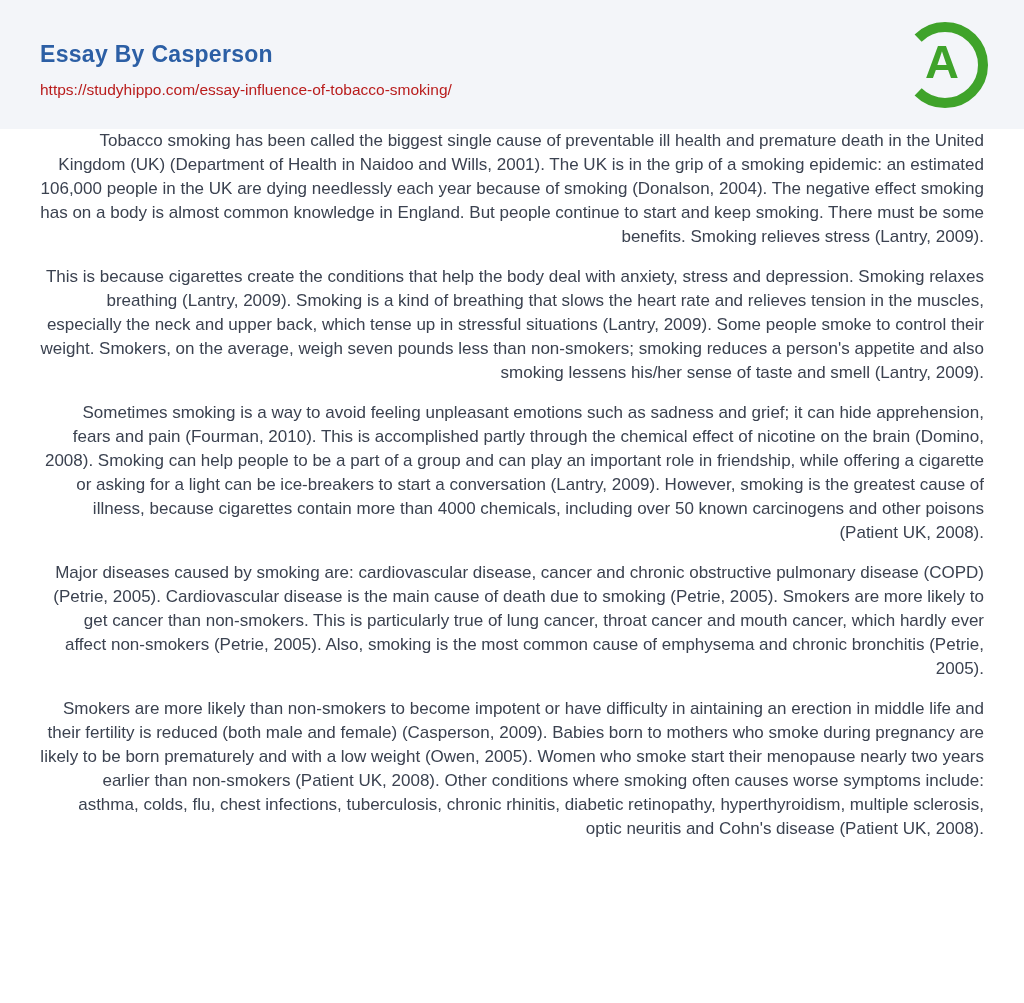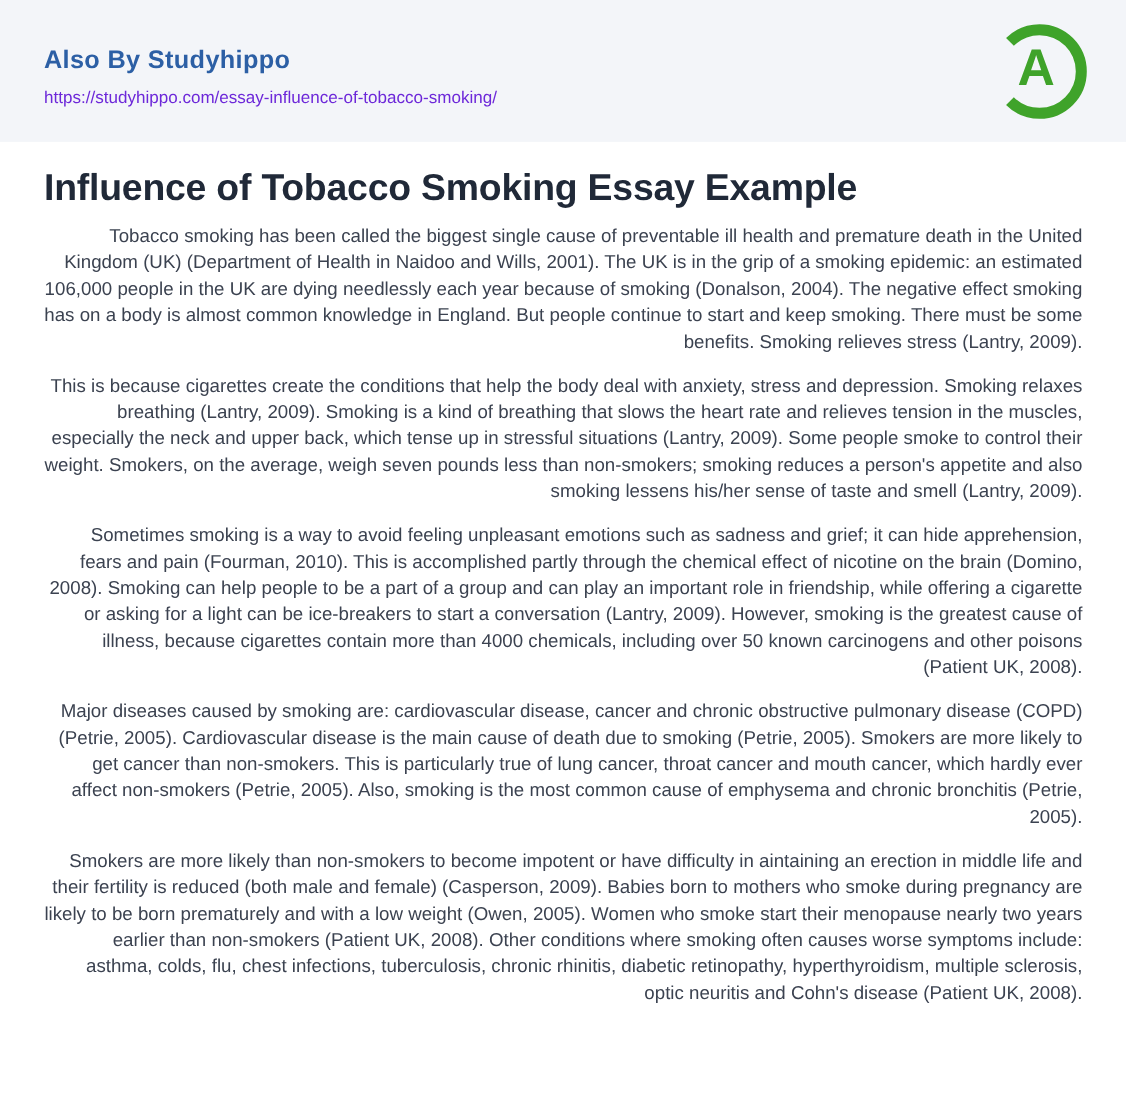--- a/index.html
+++ b/index.html
@@ -20,21 +20,21 @@
   .header-text { padding-top: 10px; }
   .site-title {
     font-size: 23px;
     font-weight: 700;
     color: #2c5fa5;
     letter-spacing: 0.3px;
   }
   .page-url {
     margin-top: 13px;
     font-size: 15.5px;
-    color: #6d28d9;
+    color: #b91c1c;
     text-decoration: none;
     display: inline-block;
   }
   .logo { width: 90px; height: 90px; flex: 0 0 auto; }
   .main { padding: 0 40px; }
   .article-title {
     padding-top: 22px;
     margin-bottom: 12px;
     font-size: 34px;
     line-height: 40px;
@@ -49,33 +49,32 @@
     color: #3b4250;
     margin-bottom: 16px;
     text-align: right;
   }
 </style>
 </head>
 <body>
 
 <div class="header">
   <div class="header-text">
-    <div class="site-title">Also By Studyhippo</div>
+    <div class="site-title">Essay By Casperson</div>
     <span class="page-url">https://studyhippo.com/essay-influence-of-tobacco-smoking/</span>
   </div>
   <div class="logo">
     <svg width="90" height="90" viewBox="0 0 90 90">
       <path d="M 18.13 18.13 A 38 38 0 1 1 18.13 71.87" fill="none" stroke="#3fa32a" stroke-width="10" stroke-linecap="butt"></path>
       <text x="42" y="57.5" text-anchor="middle" font-family="Liberation Sans, sans-serif" font-size="47" font-weight="600" fill="#3fa32a">A</text>
     </svg>
   </div>
 </div>
 
 <div class="main">
-  <h1 class="article-title">Influence of Tobacco Smoking Essay Example</h1>
   <div class="article">
     <p>Tobacco smoking has been called the biggest single cause of preventable ill health and premature death in the United Kingdom (UK) (Department of Health in Naidoo and Wills, 2001). The UK is in the grip of a smoking epidemic: an estimated 106,000 people in the UK are dying needlessly each year because of smoking (Donalson, 2004). The negative effect smoking has on a body is almost common knowledge in England. But people continue to start and keep smoking. There must be some benefits. Smoking relieves stress (Lantry, 2009).</p>
     <p>This is because cigarettes create the conditions that help the body deal with anxiety, stress and depression. Smoking relaxes breathing (Lantry, 2009). Smoking is a kind of breathing that slows the heart rate and relieves tension in the muscles, especially the neck and upper back, which tense up in stressful situations (Lantry, 2009). Some people smoke to control their weight. Smokers, on the average, weigh seven pounds less than non-smokers; smoking reduces a person's appetite and also smoking lessens his/her sense of taste and smell (Lantry, 2009).</p>
     <p>Sometimes smoking is a way to avoid feeling unpleasant emotions such as sadness and grief; it can hide apprehension, fears and pain (Fourman, 2010). This is accomplished partly through the chemical effect of nicotine on the brain (Domino, 2008). Smoking can help people to be a part of a group and can play an important role in friendship, while offering a cigarette or asking for a light can be ice-breakers to start a conversation (Lantry, 2009). However, smoking is the greatest cause of illness, because cigarettes contain more than 4000 chemicals, including over 50 known carcinogens and other poisons (Patient UK, 2008).</p>
     <p>Major diseases caused by smoking are: cardiovascular disease, cancer and chronic obstructive pulmonary disease (COPD) (Petrie, 2005). Cardiovascular disease is the main cause of death due to smoking (Petrie, 2005). Smokers are more likely to get cancer than non-smokers. This is particularly true of lung cancer, throat cancer and mouth cancer, which hardly ever affect non-smokers (Petrie, 2005). Also, smoking is the most common cause of emphysema and chronic bronchitis (Petrie, 2005).</p>
     <p>Smokers are more likely than non-smokers to become impotent or have difficulty in aintaining an erection in middle life and their fertility is reduced (both male and female) (Casperson, 2009). Babies born to mothers who smoke during pregnancy are likely to be born prematurely and with a low weight (Owen, 2005). Women who smoke start their menopause nearly two years earlier than non-smokers (Patient UK, 2008). Other conditions where smoking often causes worse symptoms include: asthma, colds, flu, chest infections, tuberculosis, chronic rhinitis, diabetic retinopathy, hyperthyroidism, multiple sclerosis, optic neuritis and Cohn's disease (Patient UK, 2008).</p>
   </div>
 </div>
 
 </body></html>

